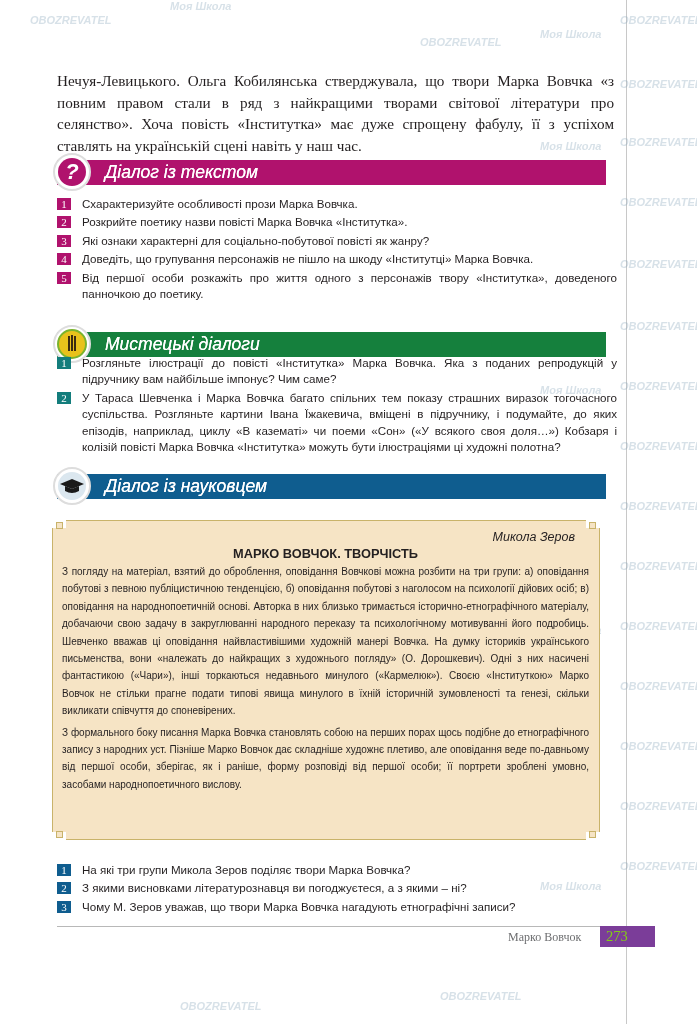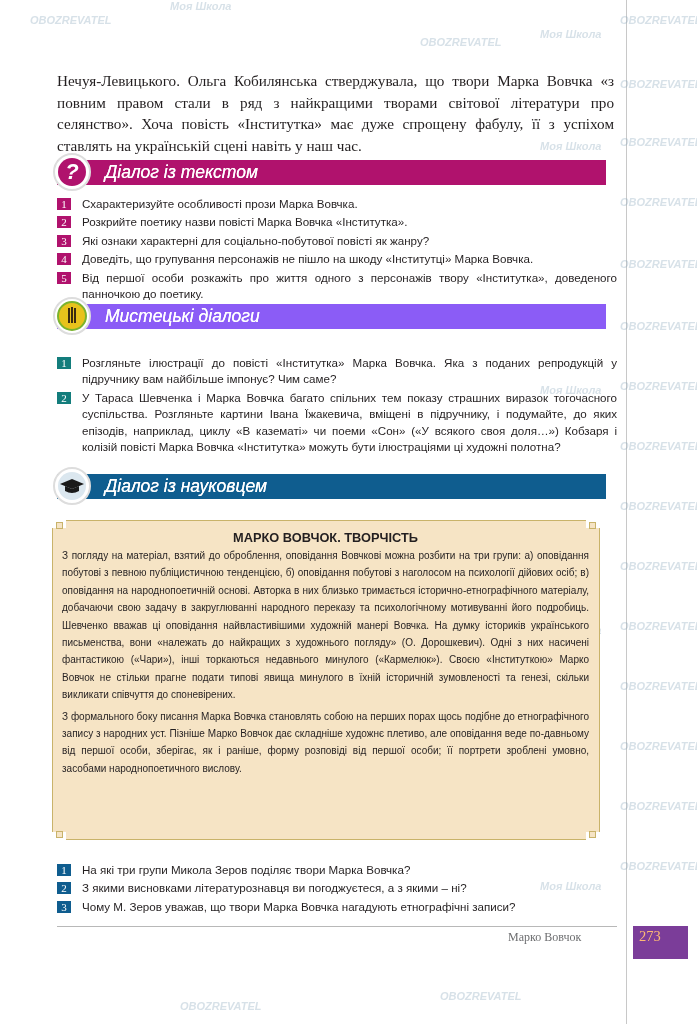--- a/index.html
+++ b/index.html
@@ -19,21 +19,21 @@
       color: #fff; font-style: italic; font-size: 17.5px; line-height: 25px;
       padding-left: 48px;
     }
     .bar-text { text-shadow: 0 0 0 #fff; }
     .bar-icon {
       position: absolute; left: -4px; top: -7px; width: 38px; height: 38px; border-radius: 50%;
       background: #fff; border: 2px solid #ddd;
       display: flex; align-items: center; justify-content: center;
     }
     .bar1 { top: 160px; background: #b0126d; }
-    .bar2 { top: 304px; background: #8b5cf6; }
+    .bar2 { top: 332px; background: #15803d; }
     .bar3 { top: 474px; background: #0f5d8f; }
 
     .qlist { position: absolute; left: 57px; width: 560px; list-style: none; }
     .qitem { display: flex; align-items: flex-start; font-size: 11.6px; line-height: 16.4px; margin-bottom: 2px; }
     .qnum {
       flex: 0 0 14px; height: 12px; margin-top: 2px; margin-right: 11px;
       color: #fff; font-family: "Liberation Serif", serif; font-size: 11px; line-height: 12px; text-align: center;
     }
     .qtext { flex: 1; text-align: justify; color: #231f20; }
     .q1 { top: 196px; }
@@ -59,22 +59,22 @@
     .scholar-author { text-align: right; font-style: italic; font-size: 12.5px; line-height: 16px; margin-right: 14px; }
     .scholar-title { text-align: center; font-weight: bold; font-size: 12.8px; line-height: 17px; margin-bottom: 1px; }
     .scholar-para { font-size: 10px; line-height: 17.4px; text-align: justify; margin-bottom: 4px; color: #231f20; }
 
     .footer-rule { position: absolute; left: 57px; top: 926px; width: 560px; height: 1px; background: #b8b8b8; }
     .footer-name {
       position: absolute; left: 508px; top: 927px; font-family: "Liberation Serif", serif;
       font-size: 12px; color: #6d6e70; line-height: 20px;
     }
     .page-num {
-      position: absolute; left: 633px; top: 926px; width: 55px; height: 33px;
-      background: #7b3d99; color: #fdba74; font-family: "Liberation Serif", serif; font-size: 14.5px;
+      position: absolute; left: 600px; top: 926px; width: 55px; height: 21px;
+      background: #7b3d99; color: #84cc16; font-family: "Liberation Serif", serif; font-size: 14.5px;
       line-height: 21px; padding-left: 6px;
     }
 
     .wm { position: absolute; color: rgba(140,170,190,0.35); font-size: 11px; font-weight: bold; white-space: nowrap; pointer-events: none; font-style: italic; }
   </style>
 </head>
 <body>
 
 <div class="right-rule"></div>
 
@@ -173,20 +173,21 @@
   <span class="bar-text">Діалог із науковцем</span>
 </div>
 
 <div class="scholar-box">
   <div class="frame"></div>
   <span class="corner c-tl"></span>
   <span class="corner c-tr"></span>
   <span class="corner c-bl"></span>
   <span class="corner c-br"></span>
   <div class="scholar-inner">
+    <div class="scholar-author">Микола Зеров</div>
     <div class="scholar-title">МАРКО ВОВЧОК. ТВОРЧІСТЬ</div>
     <p class="scholar-para">З погляду на матеріал, взятий до оброблення, оповідання Вовчкові можна розбити на три групи: а) оповідання побутові з певною публіцистичною тенденцією, б) оповідання побутові з наголосом на психології дійових осіб; в) оповідання на народнопоетичній основі. Авторка в них близько тримається історично-етнографічного матеріалу, добачаючи свою задачу в закруглюванні народного переказу та психологічному мотивуванні його подробиць. Шевченко вважав ці оповідання найвластивішими художній манері Вовчка. На думку істориків українського письменства, вони «належать до найкращих з художнього погляду» (О. Дорошкевич). Одні з них насичені фантастикою («Чари»), інші торкаються недавнього минулого («Кармелюк»). Своєю «Інституткою» Марко Вовчок не стільки прагне подати типові явища минулого в їхній історичній зумовленості та генезі, скільки викликати співчуття до споневірених.</p>
     <p class="scholar-para">З формального боку писання Марка Вовчка становлять собою на перших порах щось подібне до етнографічного запису з народних уст. Пізніше Марко Вовчок дає складніше художнє плетиво, але оповідання веде по-давньому від першої особи, зберігає, як і раніше, форму розповіді від першої особи; її портрети зроблені умовно, засобами народнопоетичного вислову.</p>
   </div>
 </div>
 
 <ol class="qlist q3">
   <li class="qitem">
       <span class="qnum">1</span>
       <span class="qtext">На які три групи Микола Зеров поділяє твори Марка Вовчка?</span>

